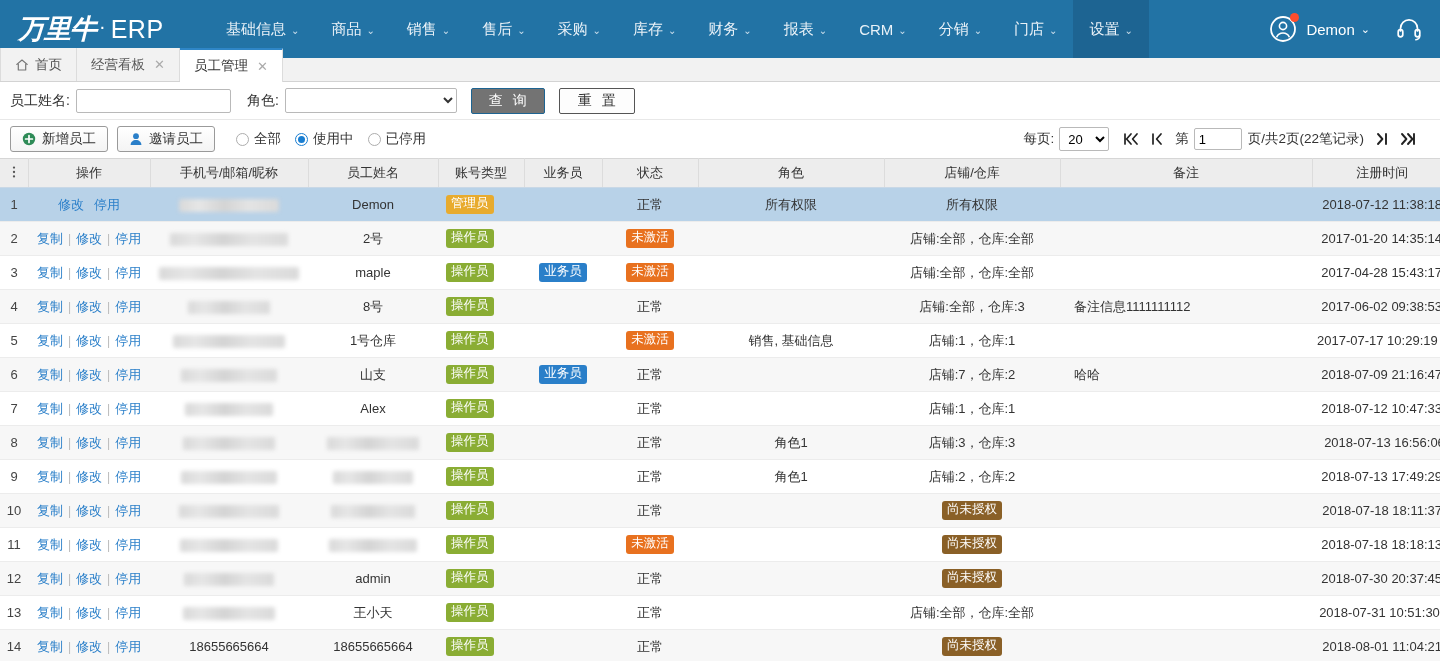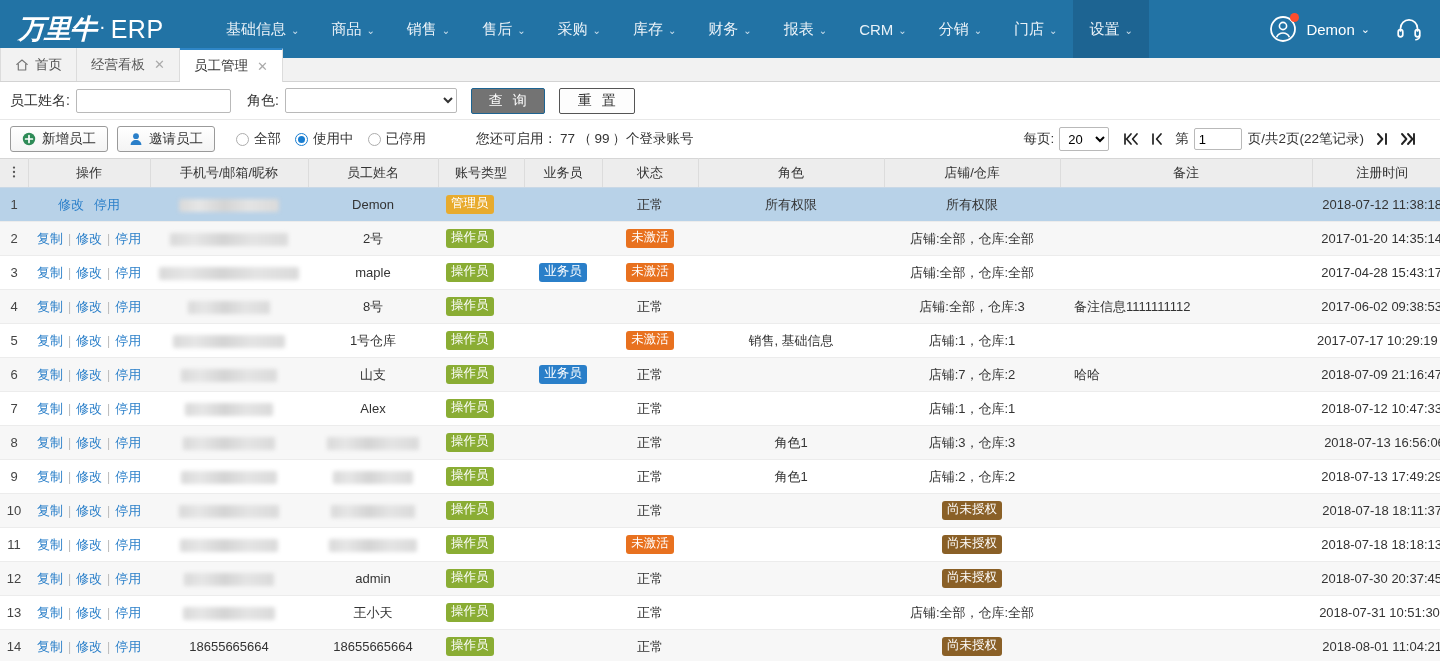--- a/index.html
+++ b/index.html
@@ -430,23 +430,20 @@
       <label class="radio-wrap">
         <span class="rd on"></span>
         <span>使用中</span>
       </label>
       <label class="radio-wrap">
         <span class="rd"></span>
         <span>已停用</span>
       </label>
     </div>
 
-  <div class="quota">
-    <span>您还可启用：</span><span class="num">77</span><span>（</span><span class="num">99</span><span>）</span><span>个登录账号</span>
-  </div>
 
   <div class="pager">
     <span class="lbl">每页:</span>
     <select id="perpage"><option value="10">10</option><option value="20" selected="">20</option><option value="50">50</option><option value="100">100</option></select>
     <span class="pg-ic">
       <svg width="16" height="14" viewBox="0 0 16 14">
         <path d="M2 2v10M8 2L3.6 7 8 12M14 2L9.6 7 14 12" fill="none" stroke="#222" stroke-width="1.7" stroke-linecap="round" stroke-linejoin="round"></path>
       </svg>
     </span>
     <span class="pg-ic">

